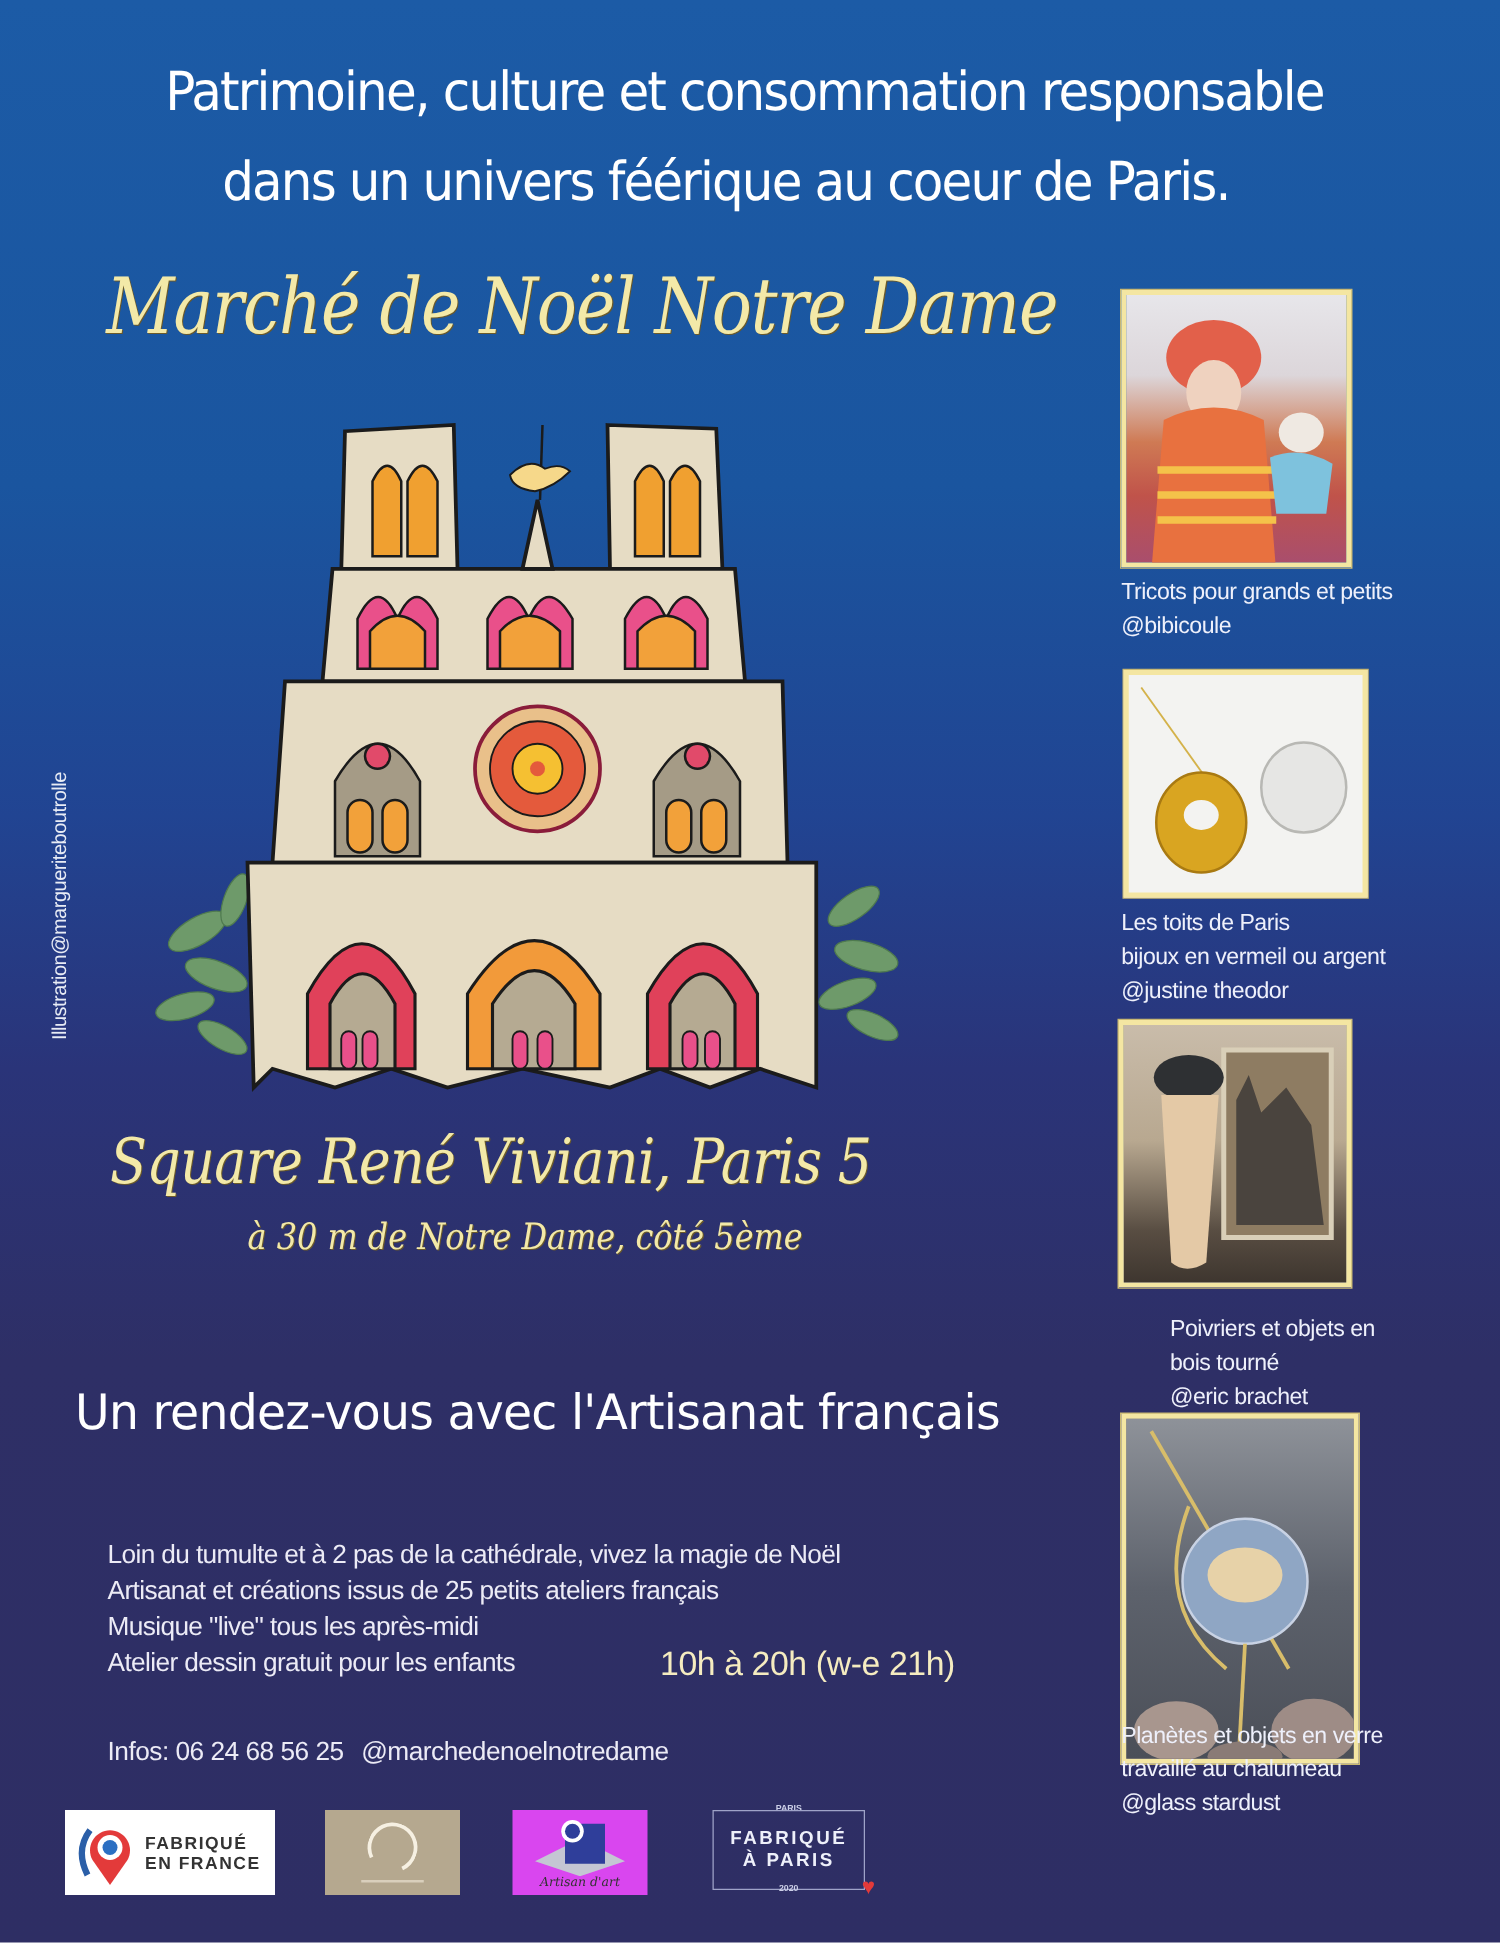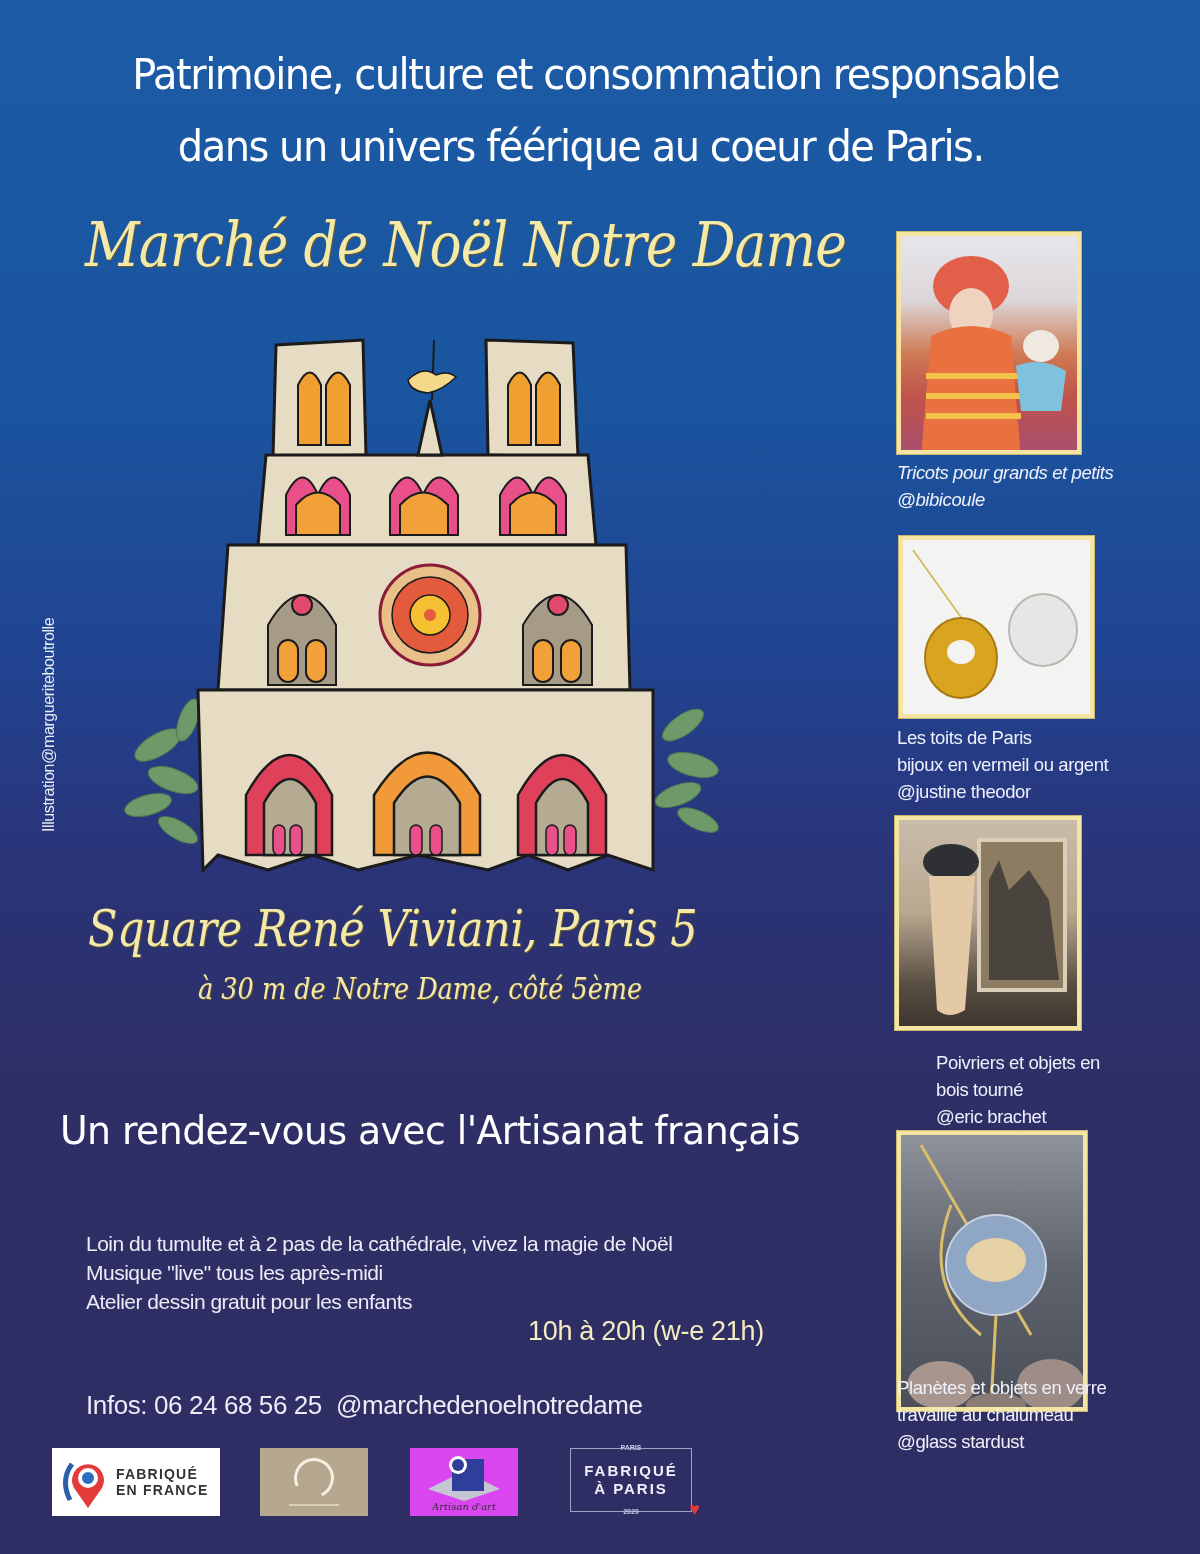--- a/index.html
+++ b/index.html
@@ -49,21 +49,21 @@
       left: 60px; top: 1108px; font-size: 39px; color: #ffffff;
       font-family: "DejaVu Sans", sans-serif; letter-spacing: -0.6px; white-space: nowrap;
       transform: scaleX(0.97); transform-origin: left;
     }
     .features { left: 86px; top: 1188px; list-style: none; margin-top: 41px; }
     .features li {
       font-size: 21px; line-height: 29px; color: #ecebf6;
       letter-spacing: -0.5px; white-space: nowrap;
     }
     .hours { left: 528px; top: 1316px; font-size: 27px; color: #f5ecc0; white-space: nowrap; letter-spacing: -0.3px; text-align: center; }
-    .infos { left: 86px; top: 1390px; font-size: 26px; color: #ecebf6; white-space: nowrap; letter-spacing: -0.4px; }
+    .infos { left: 86px; top: 1390px; font-size: 21px; color: #ecebf6; white-space: nowrap; letter-spacing: -0.4px; }
     .infos .handle { margin-left: 14px; }
 
     
     .logo { top: 1448px; height: 68px; }
     .logo-ff { left: 52px; width: 168px; background: #ffffff; display: flex; align-items: center; padding-left: 6px; }
     .logo-ff .pin { width: 52px; height: 60px; position: relative; }
     .logo-ff .txt { font-size: 14px; font-weight: bold; color: #333; line-height: 16px; letter-spacing: 1.2px; margin-left: 6px; }
     .logo-ac { left: 260px; width: 108px; background: #b5a88f; display: flex; flex-direction: column; align-items: center; justify-content: center; }
     .logo-ac .ring { width: 40px; height: 40px; border: 3px solid #f6f0e2; border-radius: 50%; border-bottom-color: transparent; transform: rotate(20deg); }
     .logo-ac .line { width: 50px; height: 2px; background: #e8e0cf; margin-top: 6px; opacity: 0.7; }
@@ -191,20 +191,21 @@
     <rect x="446" y="500" width="12" height="30" rx="6"></rect>
   </g>
 </svg>
 
 <div class="abs script location">Square René Viviani, Paris 5</div>
 <div class="abs script location-sub">à 30 m de Notre Dame, côté 5ème</div>
 
 <div class="abs rdv">Un rendez-vous avec l'Artisanat français</div>
 <ul class="abs features">
   <li>Loin du tumulte et à 2 pas de la cathédrale, vivez la magie de Noël</li>
+  <li>Artisanat et créations issus de 25 petits ateliers français</li>
   <li>Musique "live" tous les après-midi</li>
   <li>Atelier dessin gratuit pour les enfants</li>
 </ul>
 <div class="abs hours">10h à 20h (w-e 21h)</div>
 <div class="abs infos">
   <span>Infos: 06 24 68 56 25</span><span class="handle">@marchedenoelnotredame</span>
 </div>
 
 <div class="abs logo logo-ff">
   <svg class="pin" viewBox="0 0 52 60">
@@ -248,21 +249,21 @@
 <div class="card-photo ph1">
   <svg width="184" height="222" viewBox="0 0 184 222">
     <ellipse cx="70" cy="50" rx="38" ry="30" fill="#e2604a"></ellipse>
     <ellipse cx="70" cy="78" rx="22" ry="26" fill="#efd2bf"></ellipse>
     <path d="M30 100 Q70 80 110 100 L120 222 L20 222 Z" fill="#e8713f"></path>
     <path d="M25 140 L120 140 M25 160 L120 160 M25 180 L120 180" stroke="#f4c24a" stroke-width="6"></path>
     <ellipse cx="140" cy="110" rx="18" ry="16" fill="#efe9e2"></ellipse>
     <path d="M115 130 Q140 120 165 135 L160 175 L120 175 Z" fill="#7ec2dd"></path>
   </svg>
 </div>
-<div class="card-caption" style="left:897px; top:459px;font-style:italic;">
+<div class="card-caption" style="left:897px; top:459px;">
   <div>Tricots pour grands et petits</div>
   <div>@bibicoule</div>
 </div>
 
 <div class="card-photo ph2">
   <svg width="195" height="182" viewBox="0 0 195 182">
     <path d="M10 10 L60 80" stroke="#d4b24a" stroke-width="1.5"></path>
     <ellipse cx="58" cy="118" rx="36" ry="40" fill="#d9a521" stroke="#a97a12" stroke-width="2"></ellipse>
     <ellipse cx="58" cy="112" rx="14" ry="12" fill="#f3f3f1"></ellipse>
     <ellipse cx="140" cy="90" rx="34" ry="36" fill="#e6e6e4" stroke="#b8b8b4" stroke-width="2"></ellipse>

